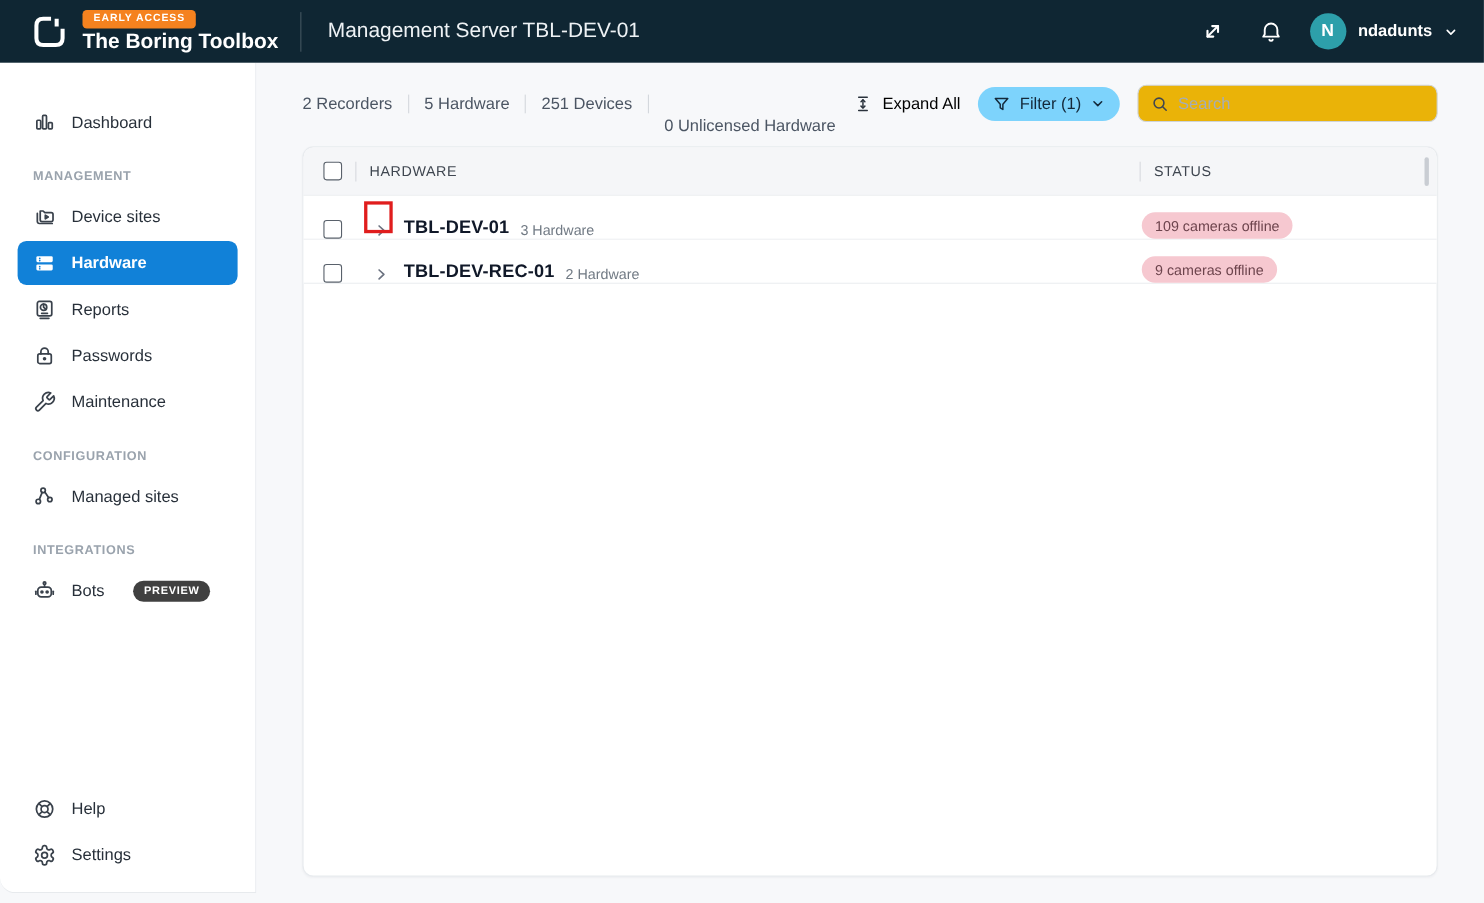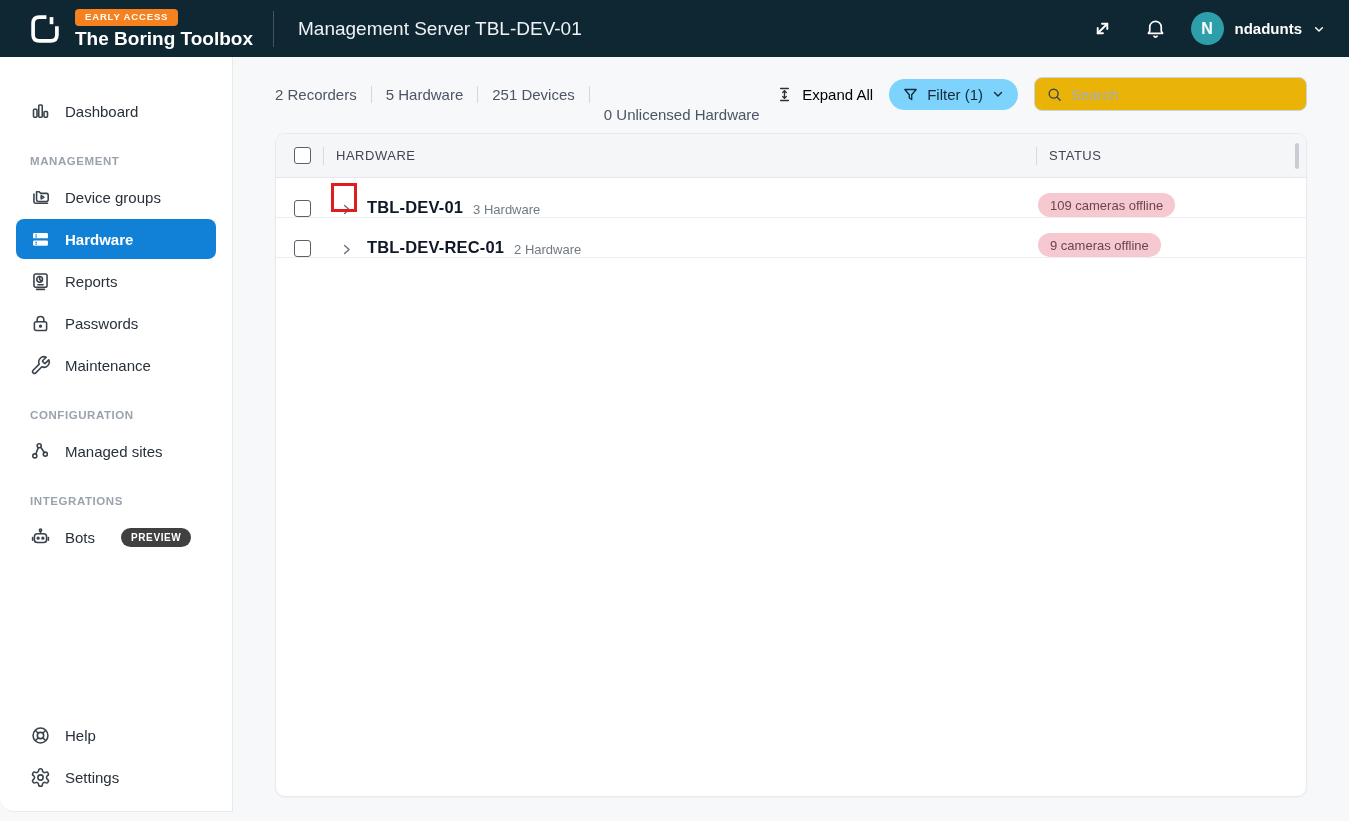--- a/index.html
+++ b/index.html
@@ -189,21 +189,21 @@
   </div>
 
   <div class="section-label">MANAGEMENT</div>
 
   <div class="nav-item">
     <svg viewBox="0 0 24 24" fill="none" stroke="currentColor" stroke-width="1.8" stroke-linecap="round" stroke-linejoin="round">
       <path d="M20 18.5H6.5a2 2 0 0 1-2-2V8"></path>
       <path d="M7.5 5.5h3l1.8 1.8H19a1.8 1.8 0 0 1 1.8 1.8v5.6a1.8 1.8 0 0 1-1.8 1.8H9.3a1.8 1.8 0 0 1-1.8-1.8z"></path>
       <path d="M12.8 9.8l3 1.9-3 1.9z"></path>
     </svg>
-    <span>Device groups</span>
+    <span>Device sites</span>
   </div>
 
   <div class="nav-item active">
     <svg viewBox="0 0 24 24" fill="none">
       <rect x="3.5" y="4.5" width="17" height="6.2" rx="1.4" fill="currentColor"></rect>
       <rect x="3.5" y="13" width="17" height="6.2" rx="1.4" fill="currentColor"></rect>
       <circle cx="7" cy="6.8" r=".9" fill="#1181d8"></circle>
         <circle cx="7" cy="9" r=".9" fill="#1181d8"></circle>
       <circle cx="7" cy="15.3" r=".9" fill="#1181d8"></circle>
         <circle cx="7" cy="17.5" r=".9" fill="#1181d8"></circle>

